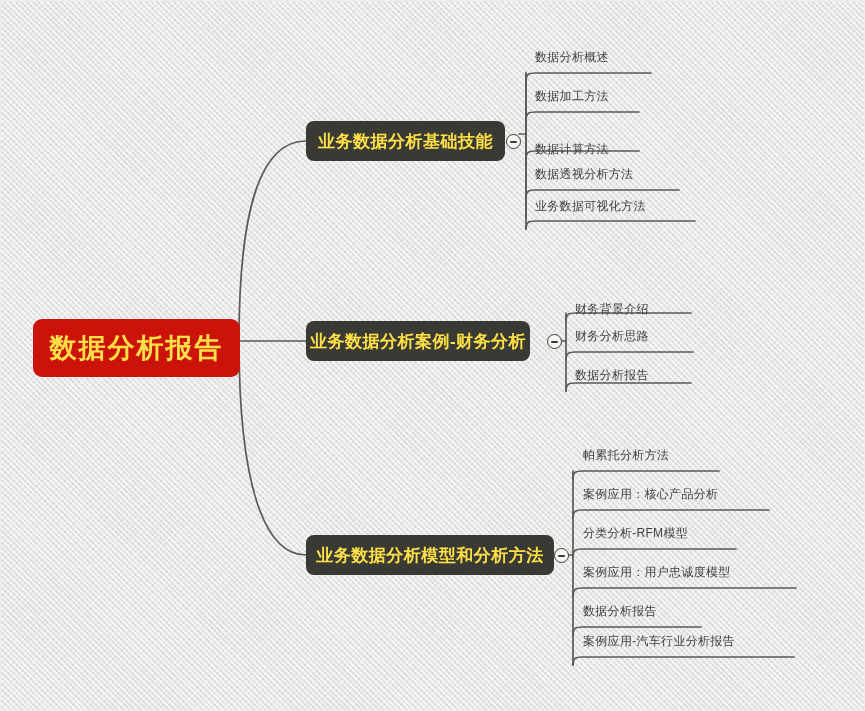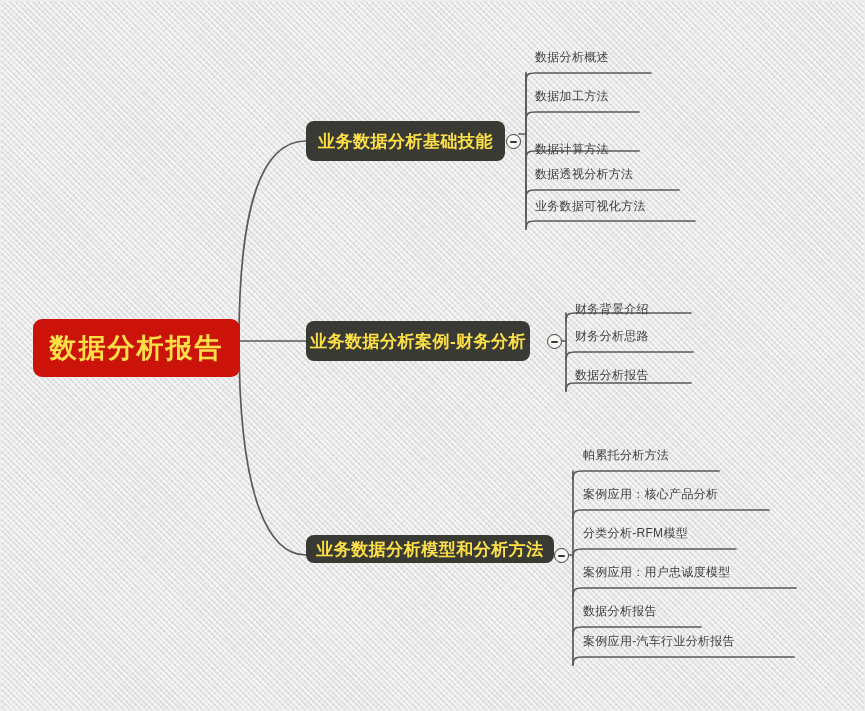--- a/index.html
+++ b/index.html
@@ -157,21 +157,21 @@
 
   <div class="branch-node" style="left:305px; top:320px; width:224px; height:40px; background:#3a3a35;">
     <span>业务数据分析案例-财务分析</span>
   </div>
   <div class="toggle" style="left:546px; top:333px;"></div>
 
   <div class="leaf-label" style="left:574px; top:300px;text-align:center;"><span>财务背景介绍</span></div>
   <div class="leaf-label" style="left:574px; top:327px;"><span>财务分析思路</span></div>
   <div class="leaf-label" style="left:574px; top:366px;"><span>数据分析报告</span></div>
 
-  <div class="branch-node" style="left:305px; top:534px; width:248px; height:28px; background:#3a3a35;">
+  <div class="branch-node" style="left:305px; top:534px; width:248px; height:40px; background:#3a3a35;">
     <span>业务数据分析模型和分析方法</span>
   </div>
   <div class="toggle" style="left:553px; top:547px;"></div>
 
   <div class="leaf-label" style="left:582px; top:446px;"><span>帕累托分析方法</span></div>
   <div class="leaf-label" style="left:582px; top:485px;"><span>案例应用：核心产品分析</span></div>
   <div class="leaf-label" style="left:582px; top:524px;"><span>分类分析-RFM模型</span></div>
   <div class="leaf-label" style="left:582px; top:563px;"><span>案例应用：用户忠诚度模型</span></div>
   <div class="leaf-label" style="left:582px; top:602px;"><span>数据分析报告</span></div>
   <div class="leaf-label" style="left:582px; top:632px;"><span>案例应用-汽车行业分析报告</span></div>

